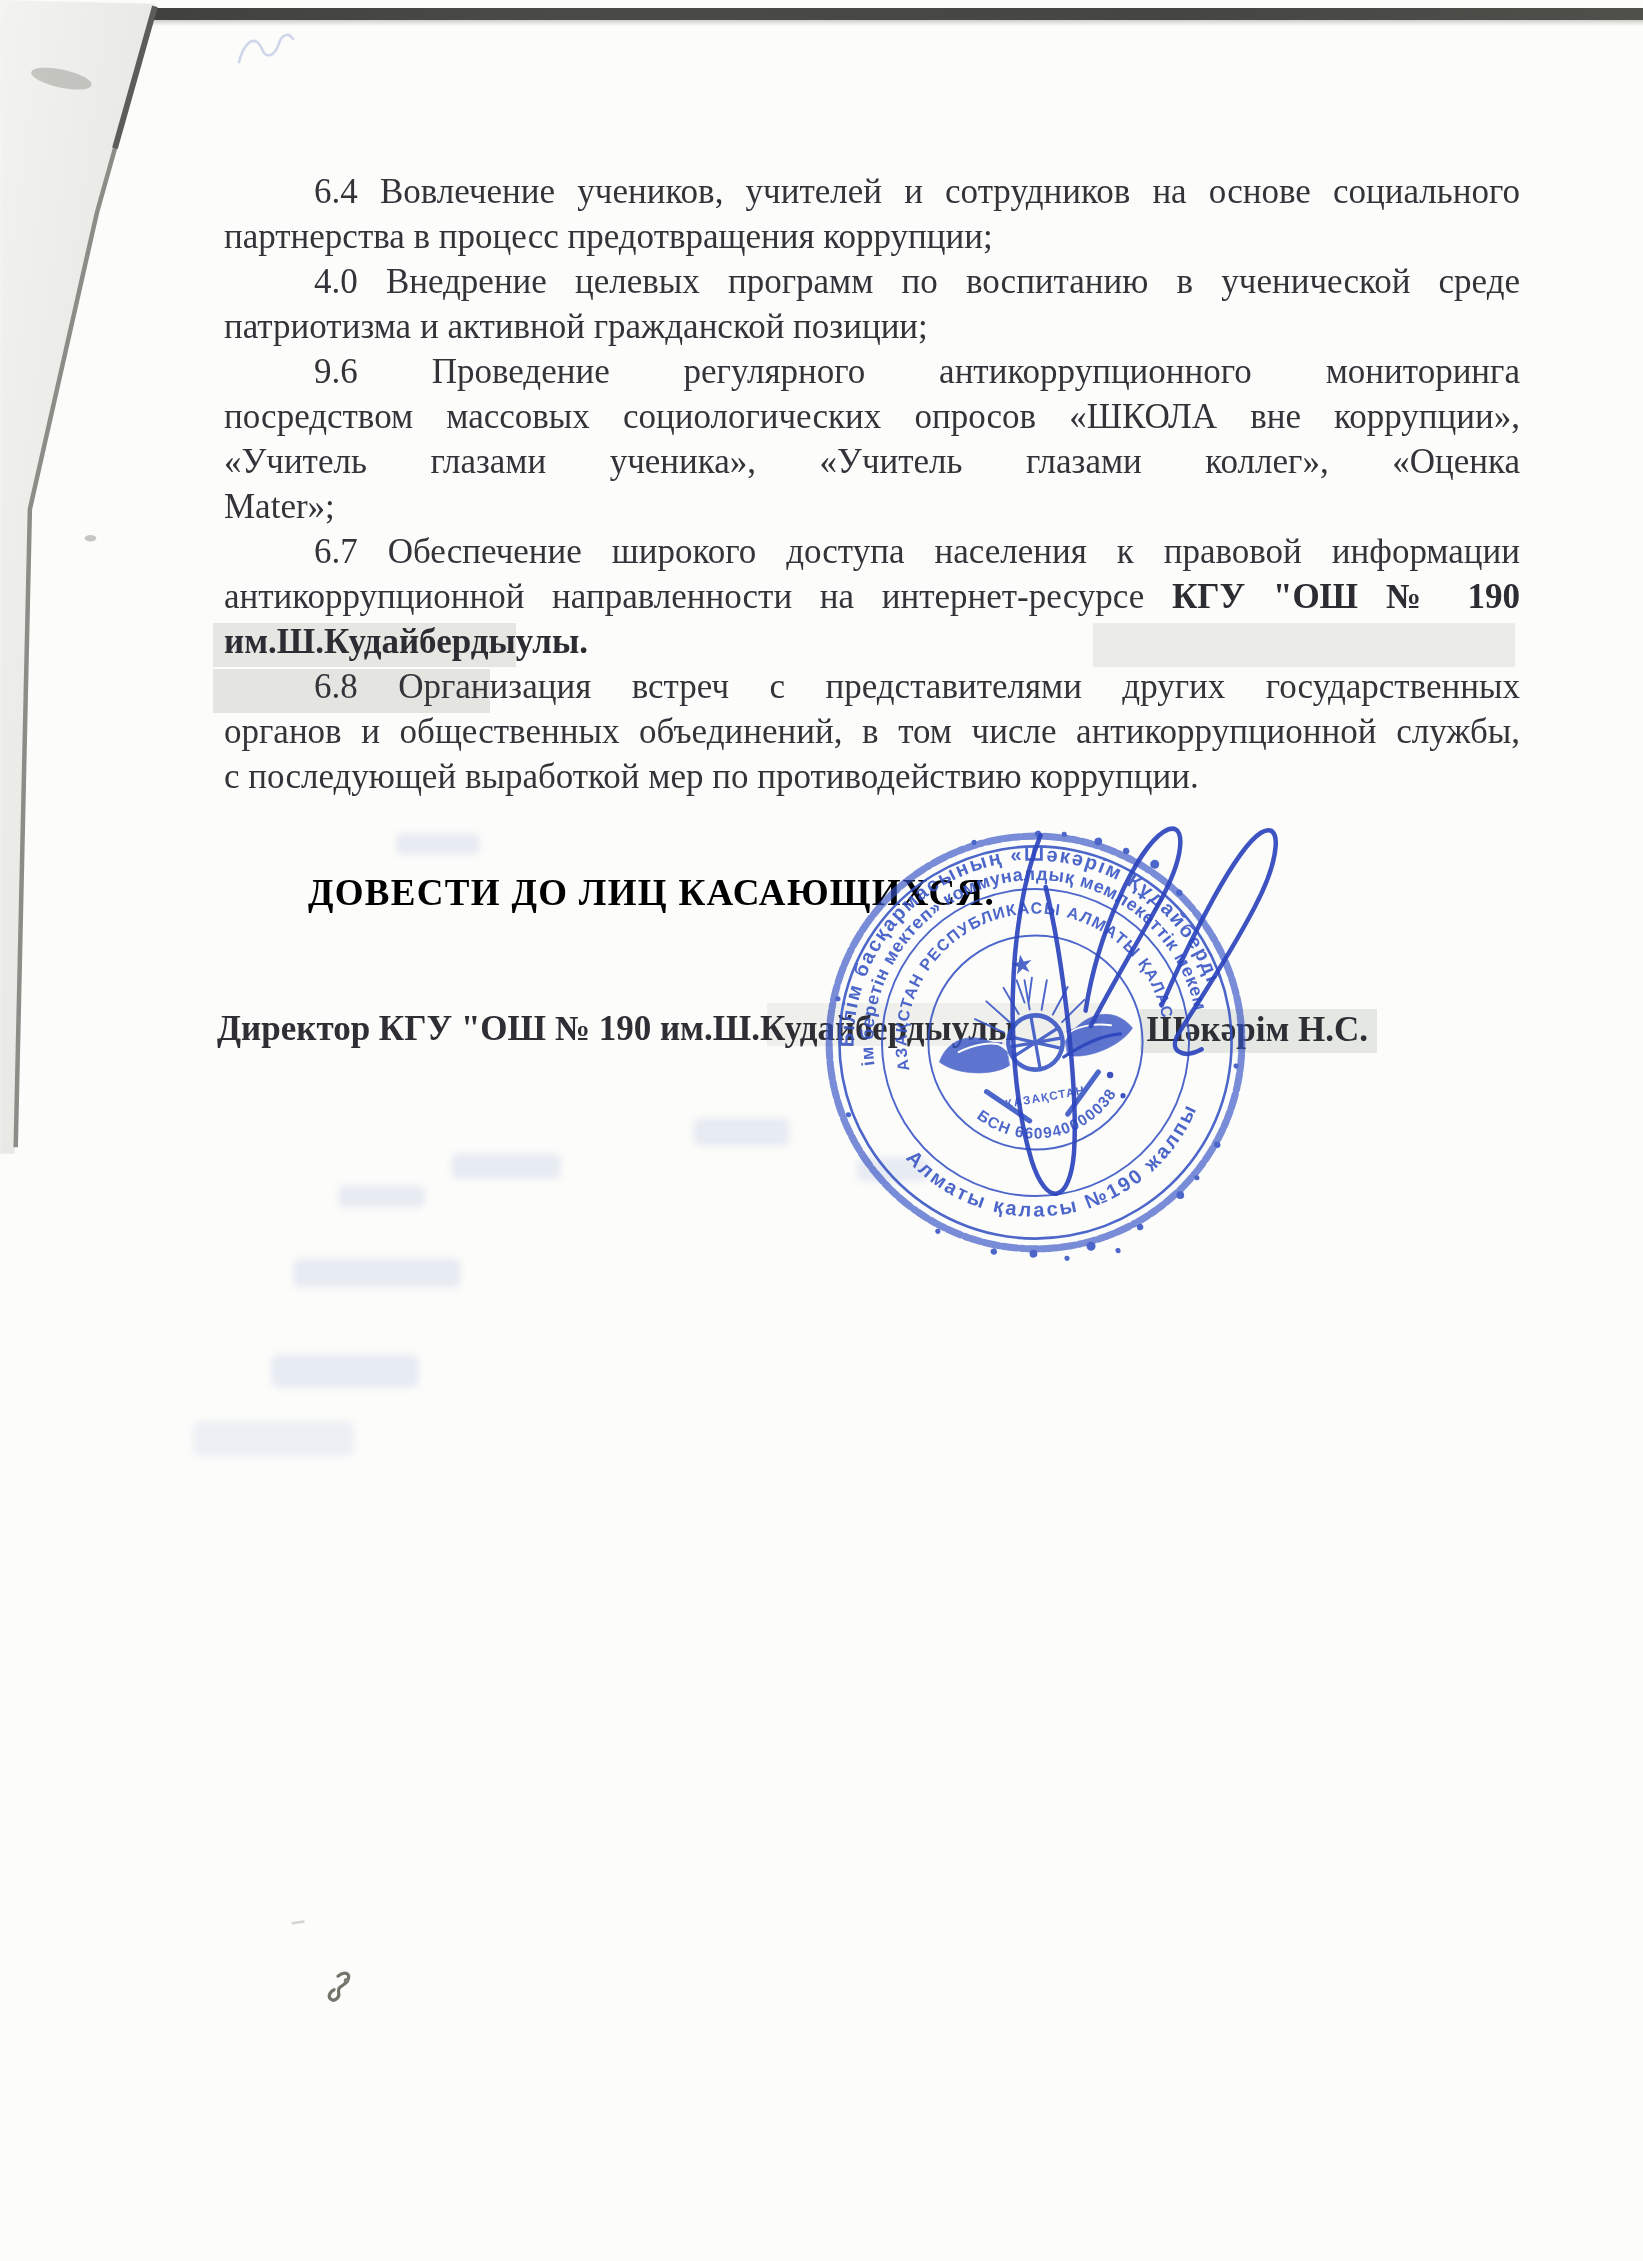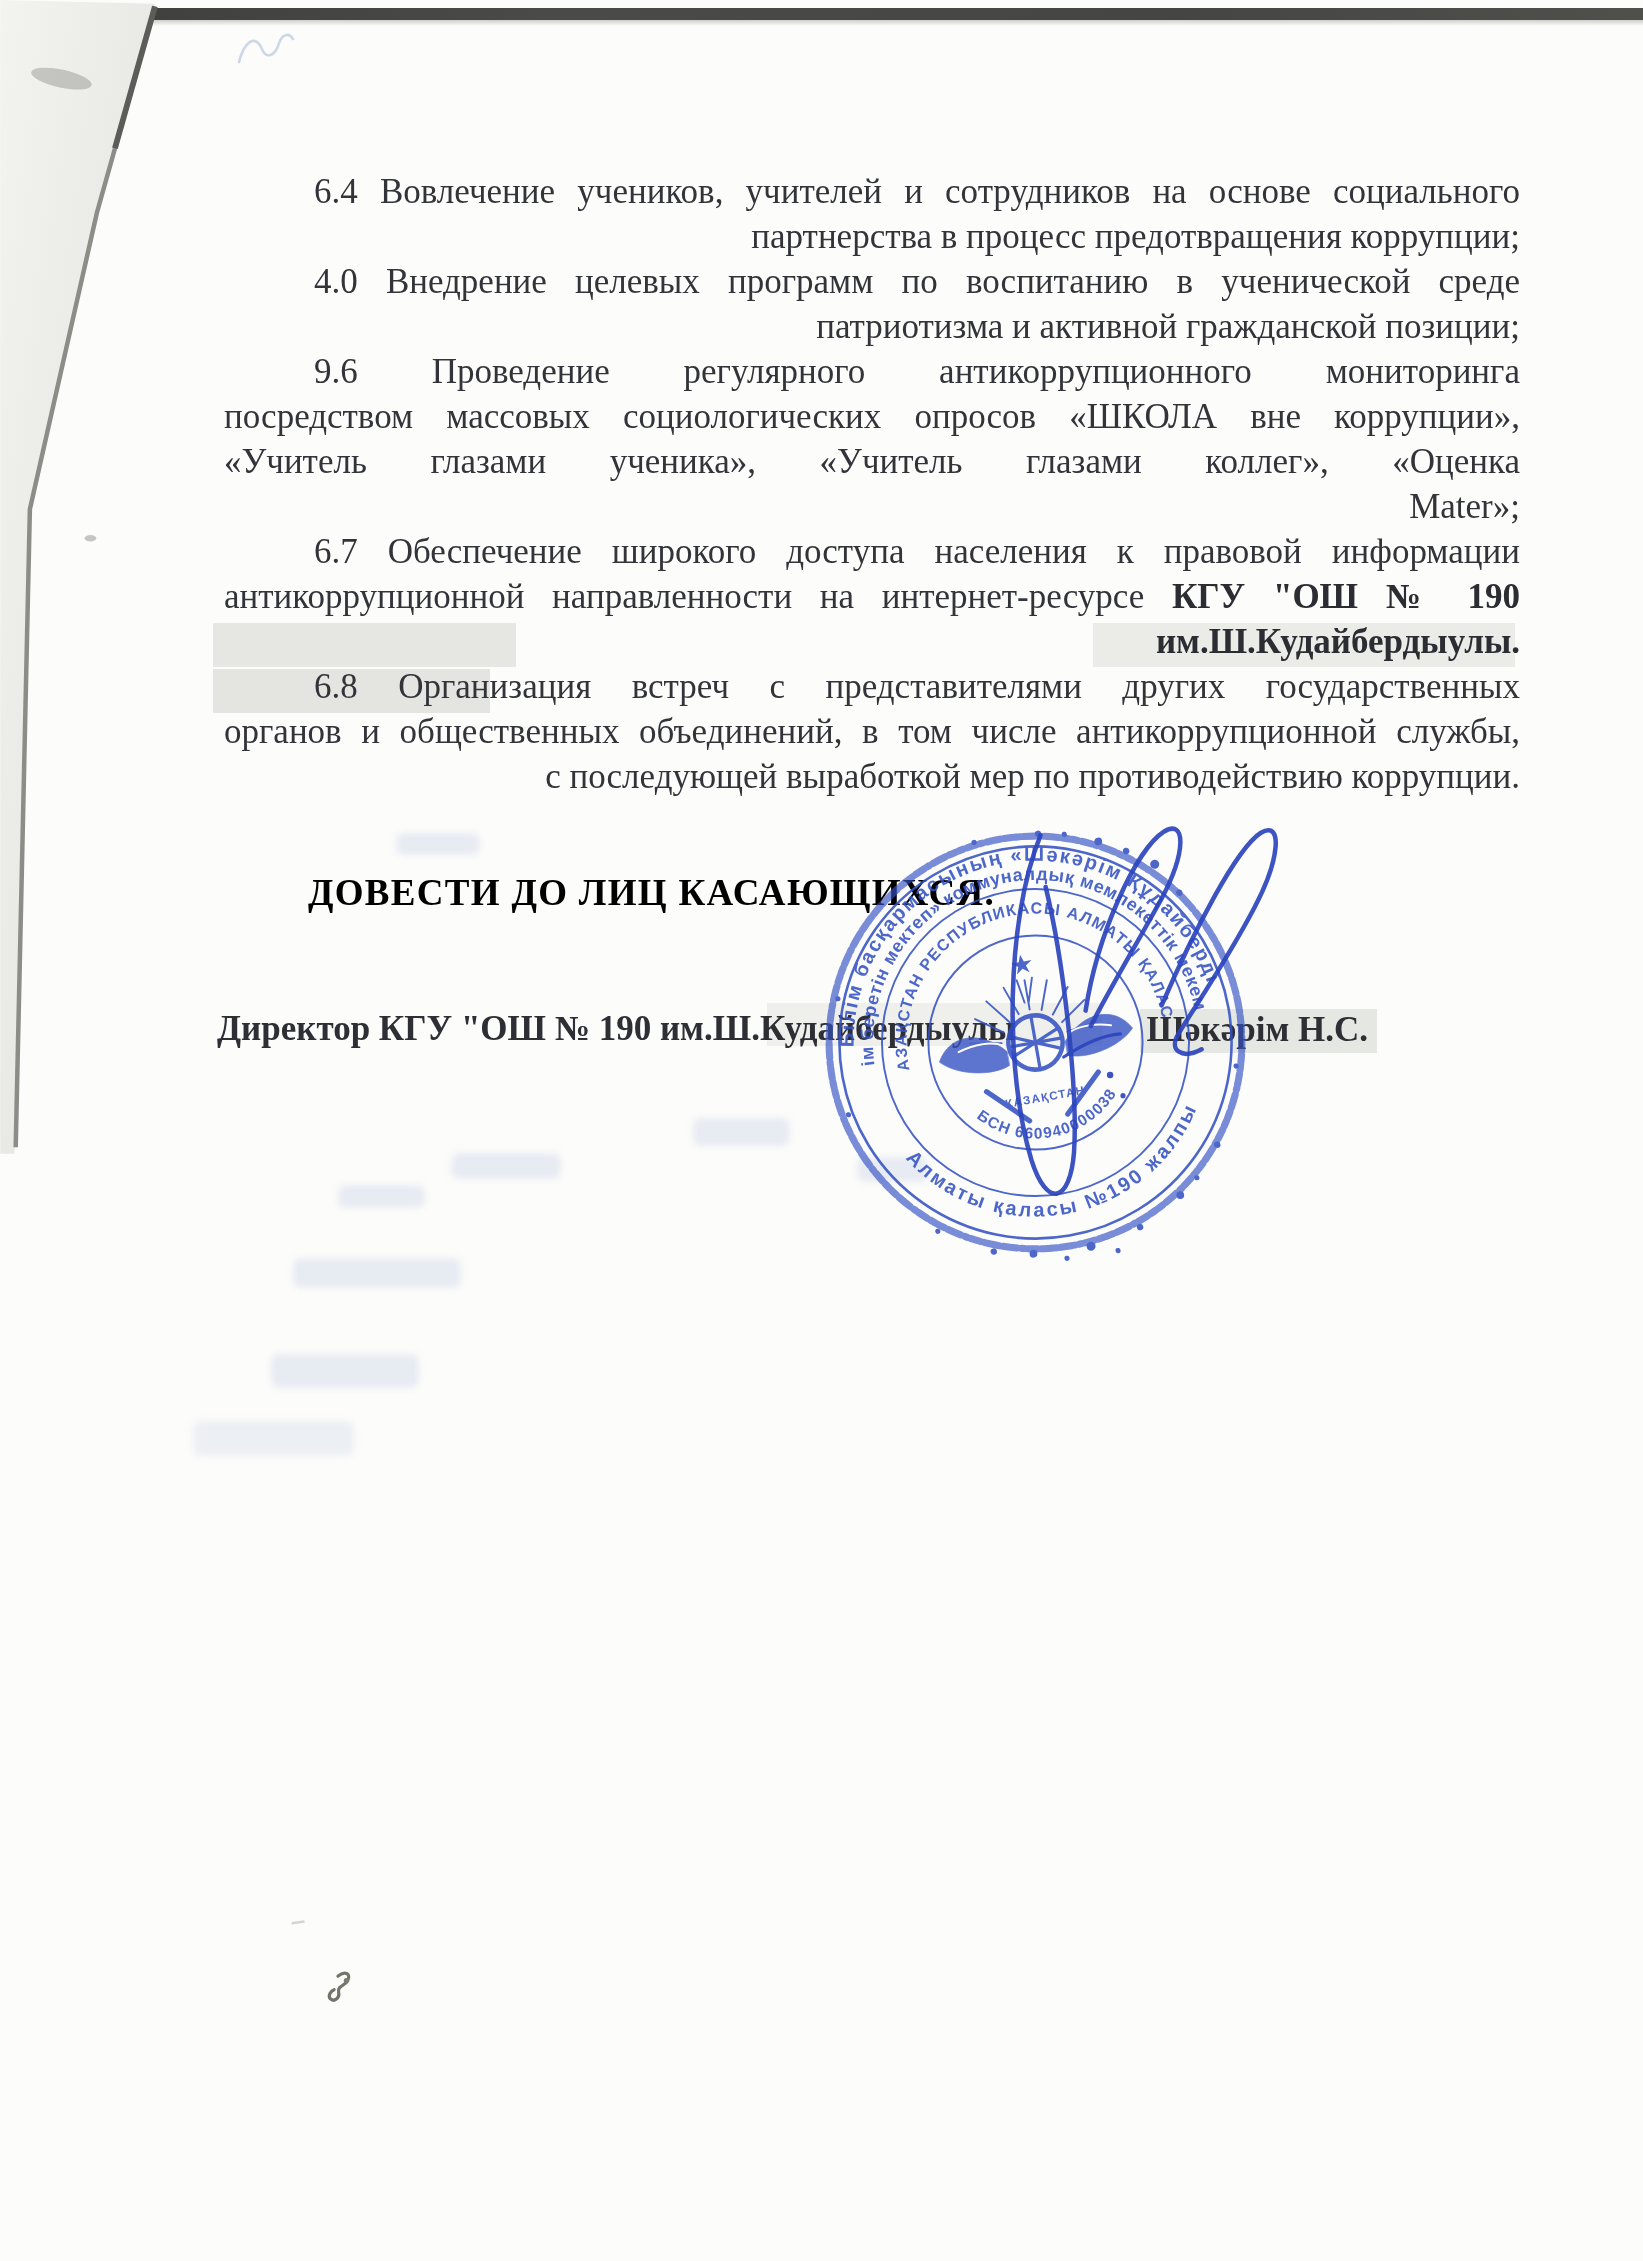--- a/index.html
+++ b/index.html
@@ -28,21 +28,21 @@
     filter:blur(3.9px);
   }
   .shade{
     position:absolute;background:rgba(203,206,199,.45);
   }
   
   #doc-lines{
     position:absolute;left:224px;top:169px;width:1296px;
     font-size:35px;line-height:45px;color:#33343a;
   }
-  .line{height:45px;text-align:right;white-space:normal;}
+  .line{height:45px;text-align:left;white-space:normal;}
   .line.just{text-align:justify;text-align-last:justify;text-justify:inter-word;}
   .line.indent{padding-left:90px;}
   .line .b{font-weight:bold;color:#2c2d33;}
   #directive-heading{
     position:absolute;left:308px;top:871px;
     font-size:37px;font-weight:bold;letter-spacing:1.3px;color:#000000;
   }
   #director-row{
     position:absolute;left:217px;top:1009px;width:1160px;
     display:flex;justify-content:space-between;align-items:flex-start;

